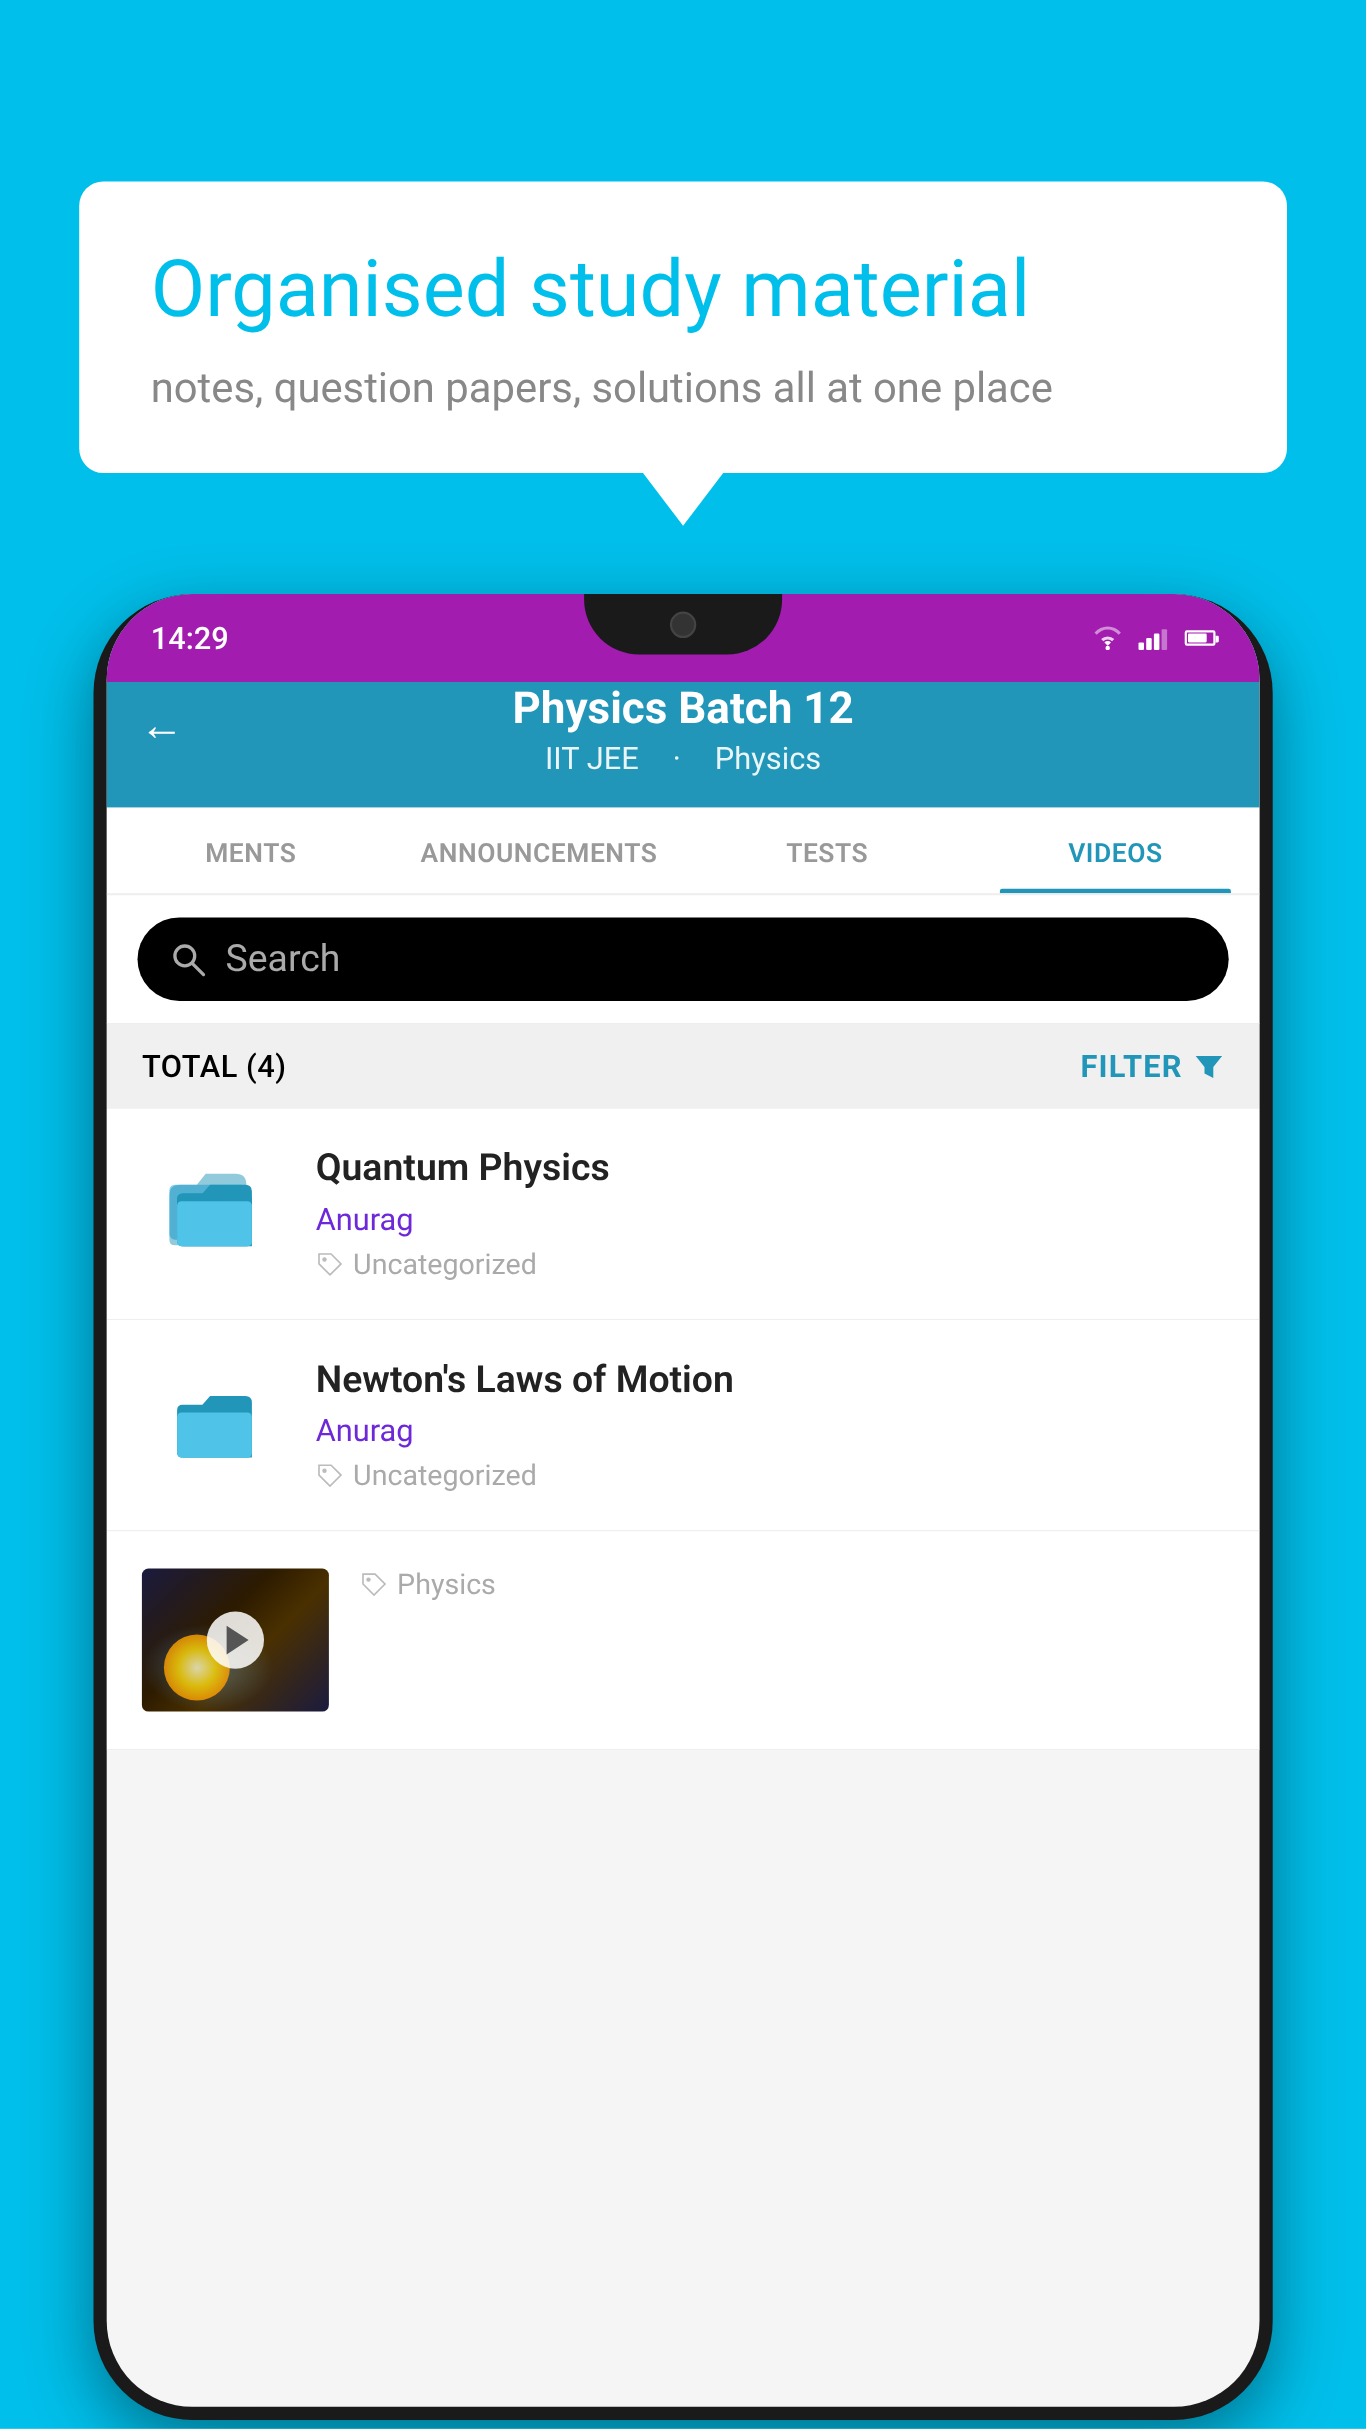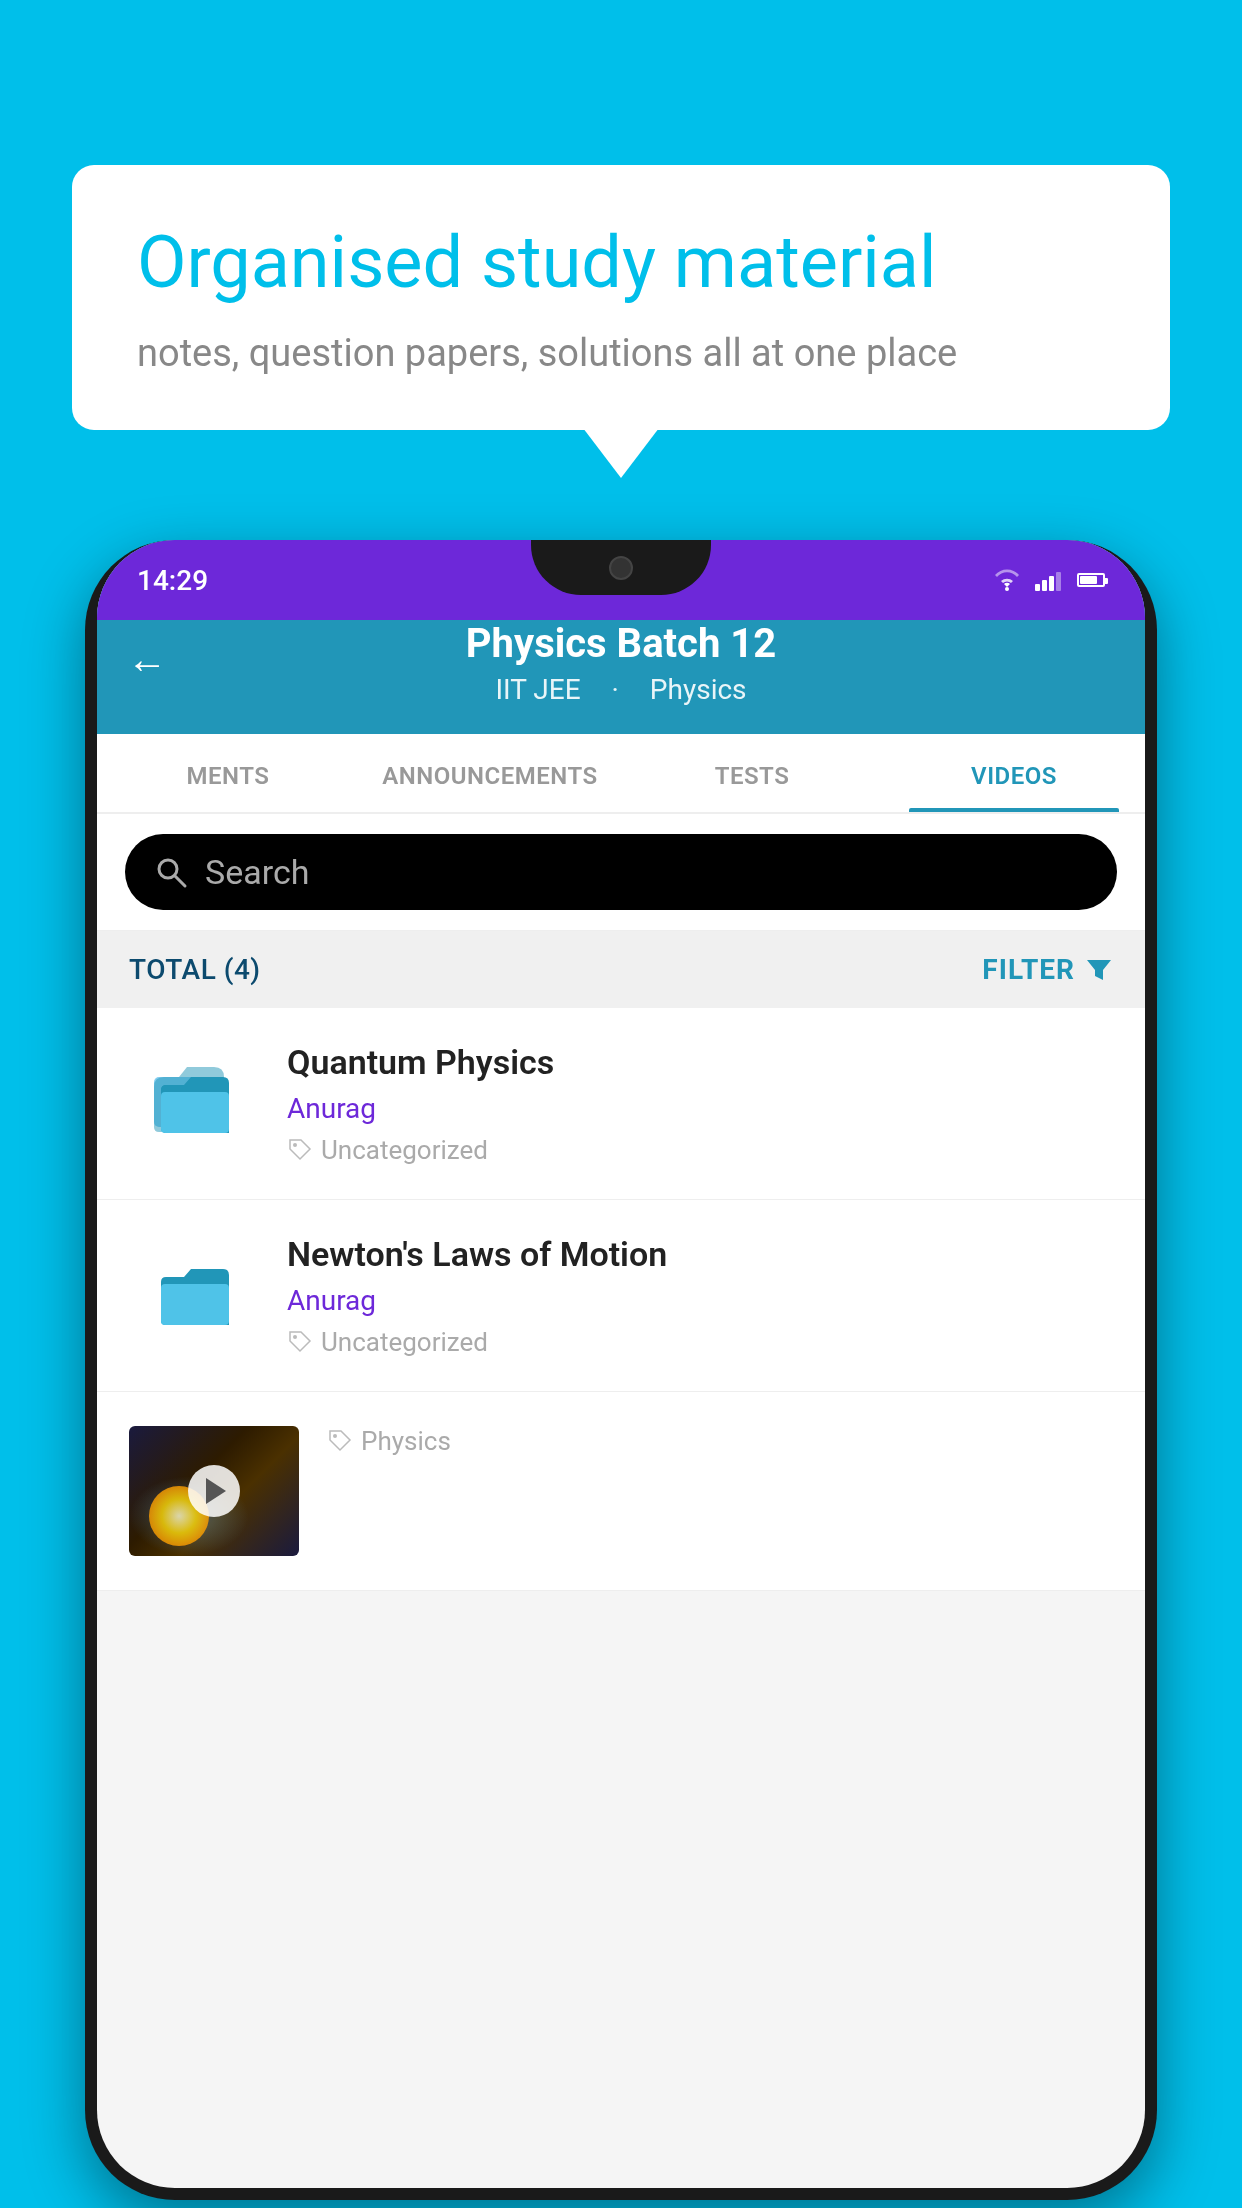--- a/index.html
+++ b/index.html
@@ -74,21 +74,21 @@
       overflow: hidden;
     }
 
     
     .phone-top-bar {
       position: absolute;
       top: 0;
       left: 0;
       right: 0;
       height: 80px;
-      background: #6d28d9;
+      background: #a21caf;
       display: flex;
       align-items: center;
       justify-content: space-between;
       padding: 0 40px;
       z-index: 10;
     }
 
     .status-time {
       color: white;
       font-size: 28px;
@@ -229,21 +229,21 @@
     
     .filter-bar {
       background: #f0f0f0;
       padding: 22px 32px;
       display: flex;
       align-items: center;
       justify-content: space-between;
     }
 
     .total-count {
-      color: #0c4a6e;
+      color: #000000;
       font-size: 28px;
       font-weight: 500;
       letter-spacing: 0.5px;
     }
 
     .filter-btn {
       display: flex;
       align-items: center;
       gap: 10px;
       color: #2196b8;

